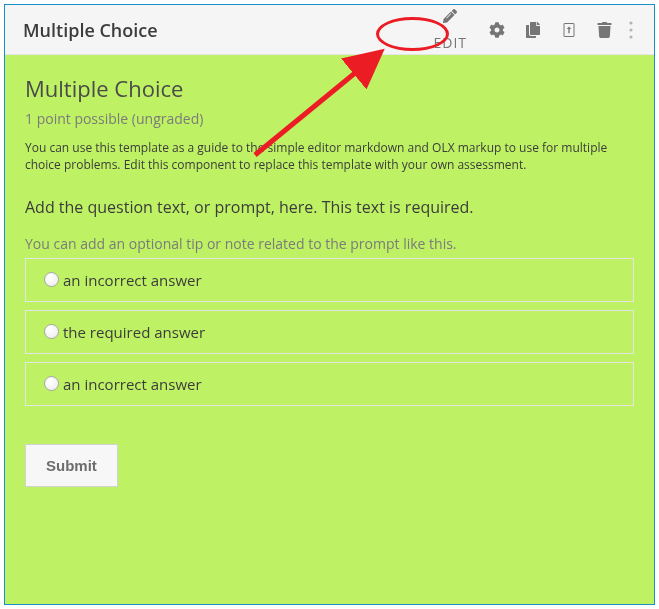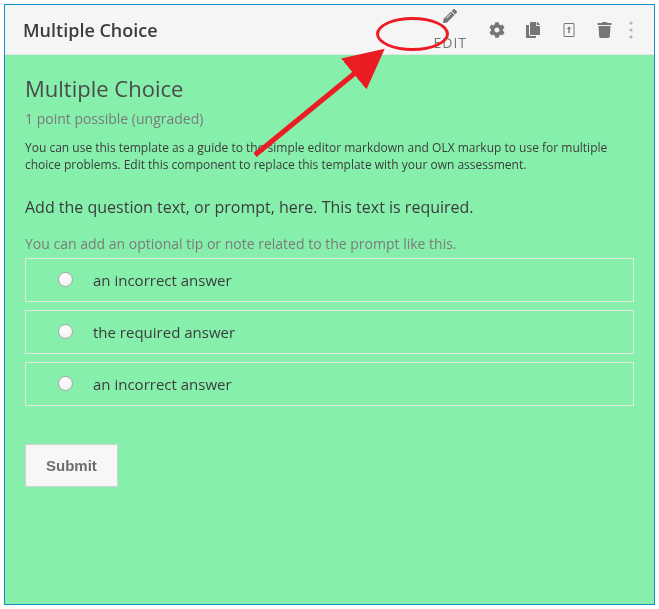--- a/index.html
+++ b/index.html
@@ -7,21 +7,21 @@
     font-family: "Open Sans", "Helvetica Neue", Arial, sans-serif;
     background: #fff;
     width: 659px;
     height: 609px;
     position: relative;
   }
   .component {
     position: absolute;
     top: 4px; left: 4px; right: 4px; bottom: 4px;
     border: 1px solid #1790c7;
-    background: #86efac;
+    background: #bef264;
   }
   .header {
     height: 50px;
     background: #f5f5f5;
     border-bottom: 1px solid #e5e5e5;
     display: flex;
     align-items: center;
     justify-content: space-between;
     padding: 0 14px 0 18px;
   }
@@ -92,24 +92,24 @@
     margin-bottom: 5px;
   }
   .choices {
     display: flex;
     flex-direction: column;
     gap: 8px;
     margin-bottom: 38px;
   }
   .choice {
     border: 1px solid #e5e5e5;
-    padding: 11px 32px;
-    display: flex;
-    align-items: center;
-    gap: 20px;
+    padding: 11px 18px;
+    display: flex;
+    align-items: center;
+    gap: 4px;
     cursor: pointer;
   }
   .radio {
     width: 15px; height: 15px;
     border: 1px solid #a5a5a5;
     border-radius: 50%;
     background: radial-gradient(circle at 35% 30%, #fff 0%, #ececec 100%);
     flex-shrink: 0;
   }
   .choice-label {

